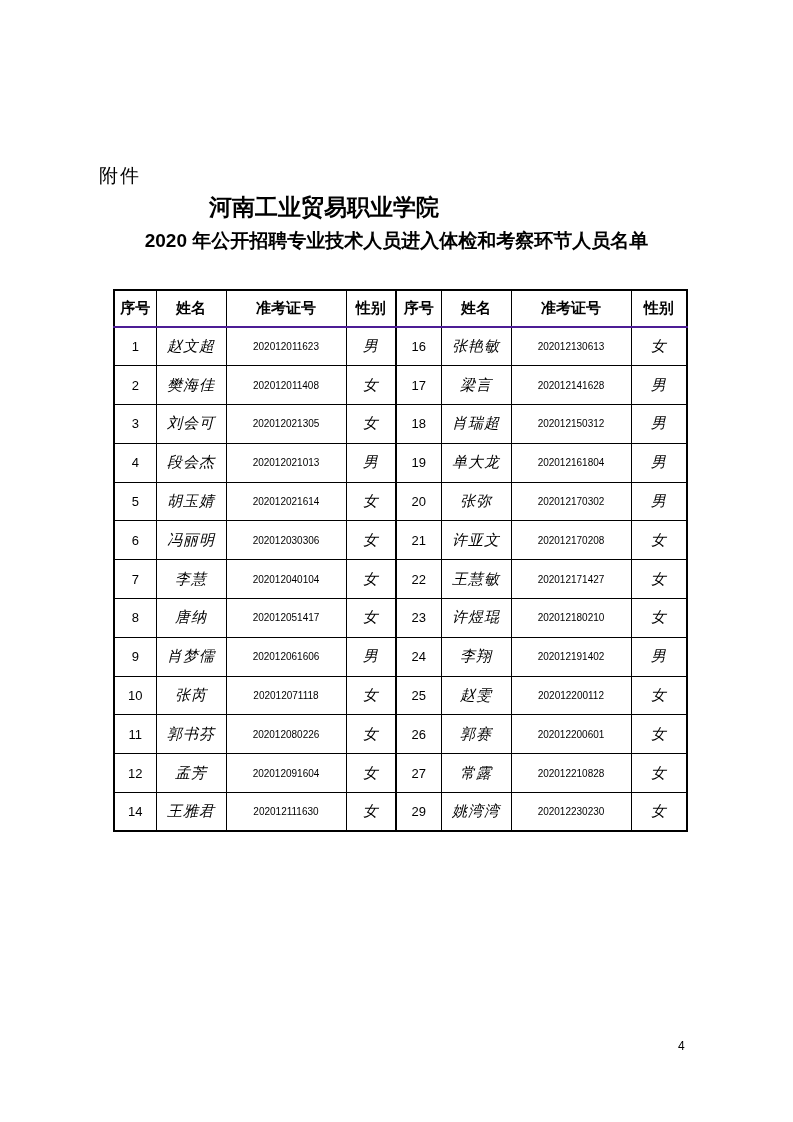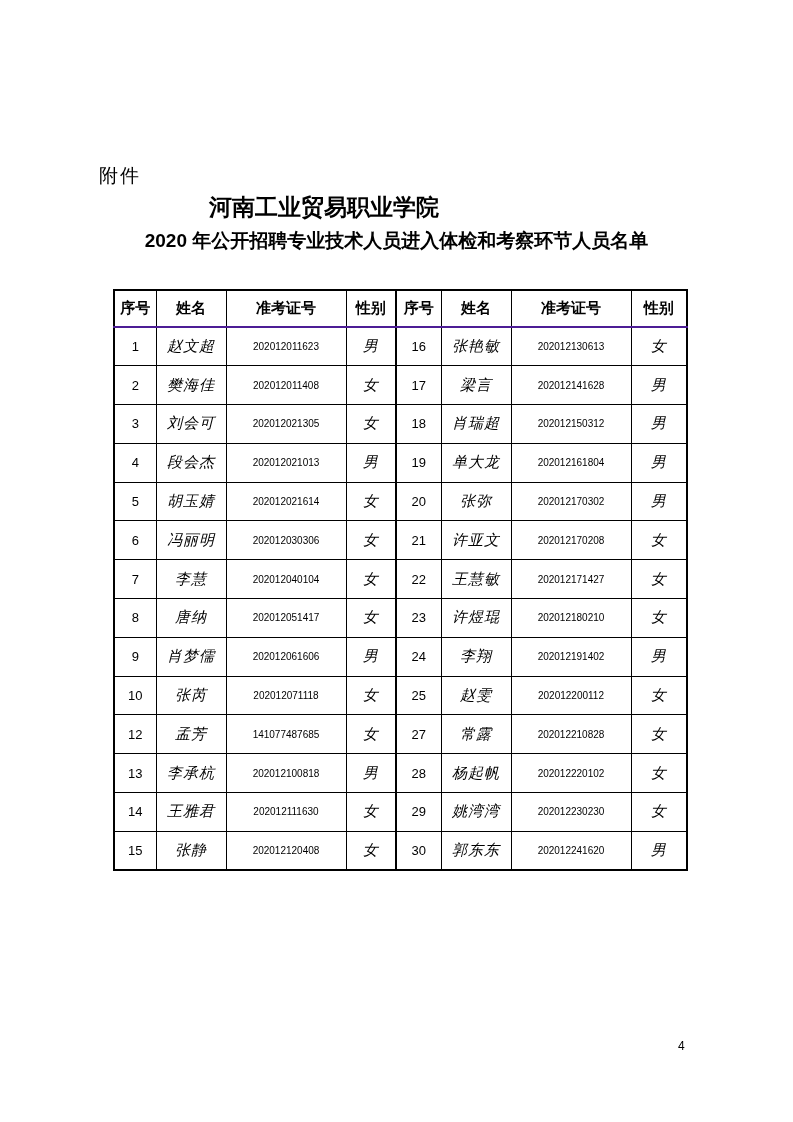--- a/index.html
+++ b/index.html
@@ -226,57 +226,47 @@
           <td class="col-num">10</td>
           <td class="col-name">张芮</td>
           <td class="col-id">202012071118</td>
           <td class="col-gender">女</td>
           <td class="col-num">25</td>
           <td class="col-name">赵雯</td>
           <td class="col-id">202012200112</td>
           <td class="col-gender">女</td>
         </tr>
         <tr>
+          <td class="col-num">11</td>
+          <td class="col-name">郭书芬</td>
+          <td class="col-id">202012080226</td>
+          <td class="col-gender">女</td>
+          <td class="col-num">26</td>
+          <td class="col-name">郭赛</td>
+          <td class="col-id">202012200601</td>
+          <td class="col-gender">女</td>
+        </tr>
+        <tr>
           <td class="col-num">12</td>
           <td class="col-name">孟芳</td>
-          <td class="col-id">141077487685</td>
+          <td class="col-id">202012091604</td>
           <td class="col-gender">女</td>
           <td class="col-num">27</td>
           <td class="col-name">常露</td>
           <td class="col-id">202012210828</td>
           <td class="col-gender">女</td>
         </tr>
         <tr>
-          <td class="col-num">13</td>
-          <td class="col-name">李承杭</td>
-          <td class="col-id">202012100818</td>
-          <td class="col-gender">男</td>
-          <td class="col-num">28</td>
-          <td class="col-name">杨起帆</td>
-          <td class="col-id">202012220102</td>
-          <td class="col-gender">女</td>
-        </tr>
-        <tr>
           <td class="col-num">14</td>
           <td class="col-name">王雅君</td>
           <td class="col-id">202012111630</td>
           <td class="col-gender">女</td>
           <td class="col-num">29</td>
           <td class="col-name">姚湾湾</td>
           <td class="col-id">202012230230</td>
           <td class="col-gender">女</td>
         </tr>
-        <tr>
-          <td class="col-num">15</td>
-          <td class="col-name">张静</td>
-          <td class="col-id">202012120408</td>
-          <td class="col-gender">女</td>
-          <td class="col-num">30</td>
-          <td class="col-name">郭东东</td>
-          <td class="col-id">202012241620</td>
-          <td class="col-gender">男</td>
-        </tr>
       </tbody>
   </table>
 
   <div class="page-number">4</div>
 
 </div>
 
 </body></html>

